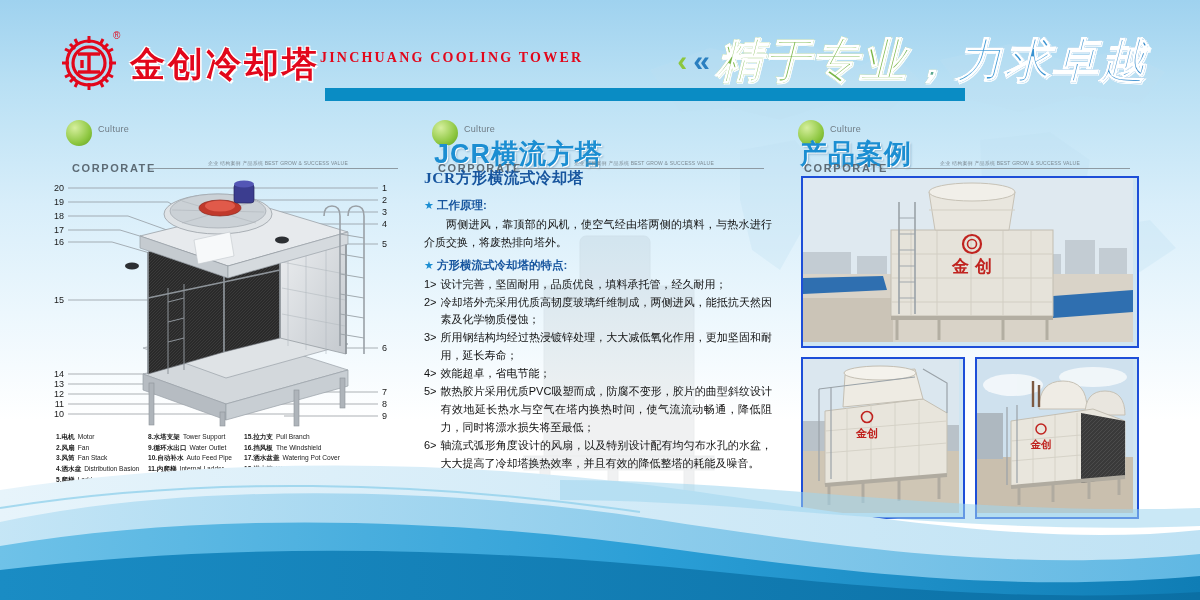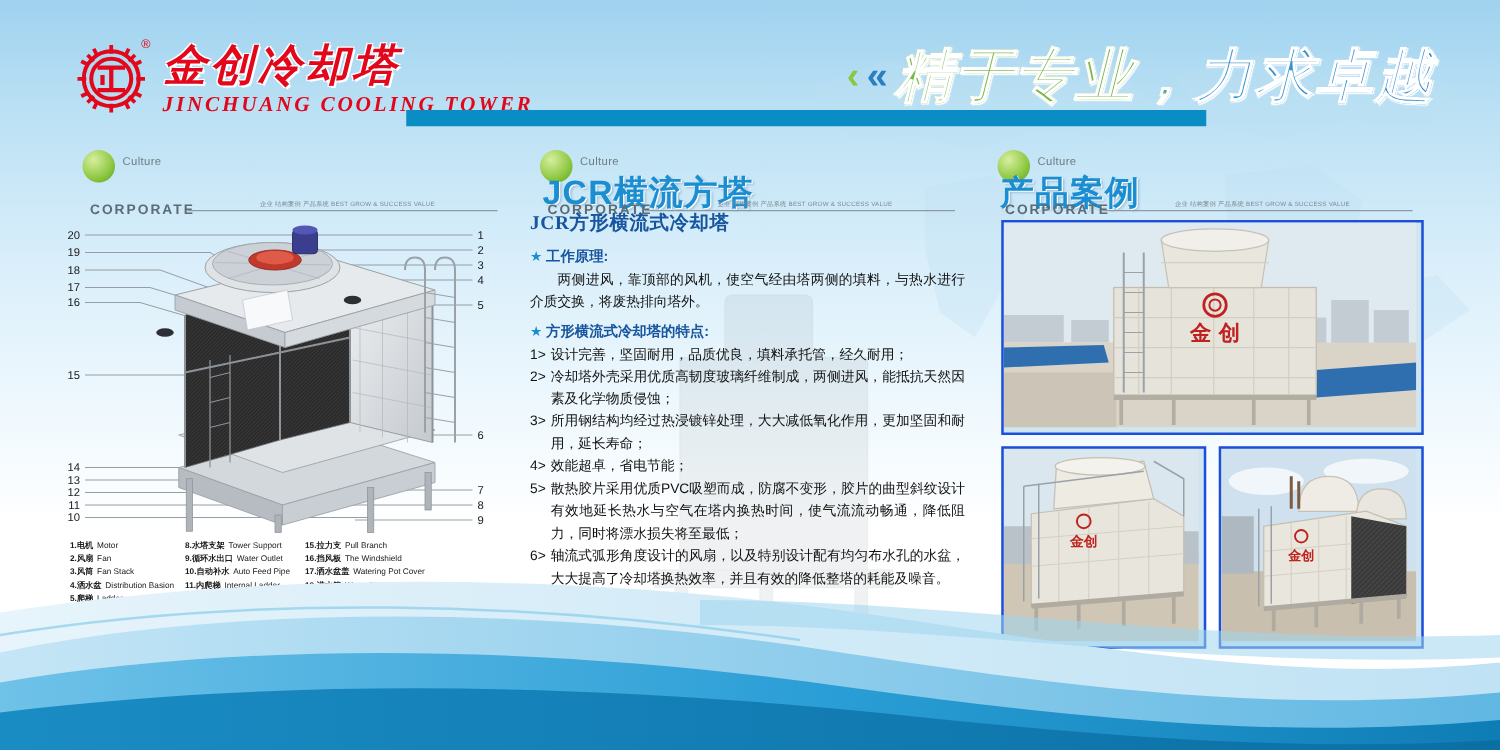--- a/index.html
+++ b/index.html
@@ -8,24 +8,24 @@
     font-family:"Liberation Sans","DejaVu Sans",sans-serif;
     background:linear-gradient(180deg,#9fd2ef 0%,#b9e0f4 14%,#d8eefa 34%,#ecf7fd 52%,#ffffff 70%,#ffffff 100%);
   }
   .bg-map{position:absolute;left:620px;top:0;width:580px;height:330px;opacity:.30;pointer-events:none;}
   .bg-map svg{display:block;}
 
   
   .header{position:absolute;left:0;top:0;width:1200px;height:110px;}
   .logo{position:absolute;left:58px;top:32px;display:flex;align-items:center;gap:10px;}
   .logo-mark{width:62px;height:62px;position:relative;}
-  .logo-text{display:flex;flex-direction:column;line-height:1;font-style:italic;}
+  .logo-text{display:flex;flex-direction:row;line-height:1;}
   .logo-cn{font-size:35px;font-weight:bold;color:#e2071b;letter-spacing:3px;
     text-shadow:1.5px 1.5px 0 #fff,-1px -1px 0 #fff,1px -1px 0 #fff,-1px 1px 0 #fff;}
-  .logo-en{font-size:17px;font-weight:bold;color:#e2071b;letter-spacing:2.2px;margin-top:5px;
+  .logo-en{font-size:14px;font-weight:bold;color:#e2071b;letter-spacing:2.2px;margin-top:5px;
     font-family:"Liberation Serif","DejaVu Serif",serif;}
   .reg{position:absolute;left:55px;top:-2px;font-size:10px;color:#e2071b;}
 
   .head-bar{position:absolute;left:325px;top:88px;width:875px;height:13px;
     background:#0a8cc4;
     clip-path:polygon(0 0,100% 0,100% 100%,975px 100%,952px 0,0 0);}
   .head-bar2{position:absolute;left:325px;top:88px;width:640px;height:13px;background:#0a8cc4;}
 
   .slogan{position:absolute;right:52px;top:30px;display:flex;align-items:center;gap:6px;}
   .chev{color:#8cc63f;font-size:30px;font-weight:bold;line-height:1;}

